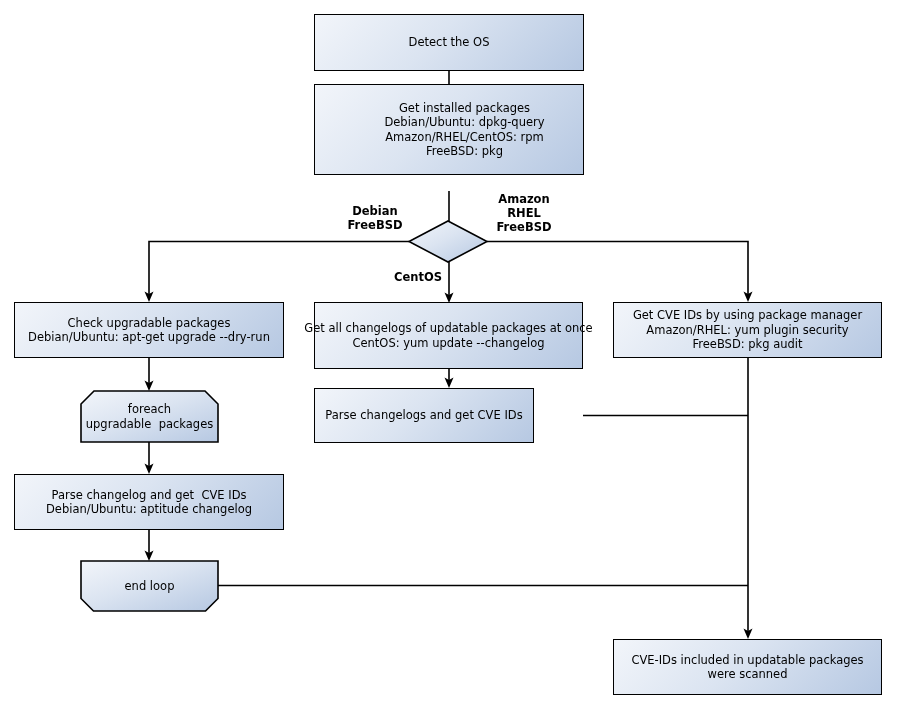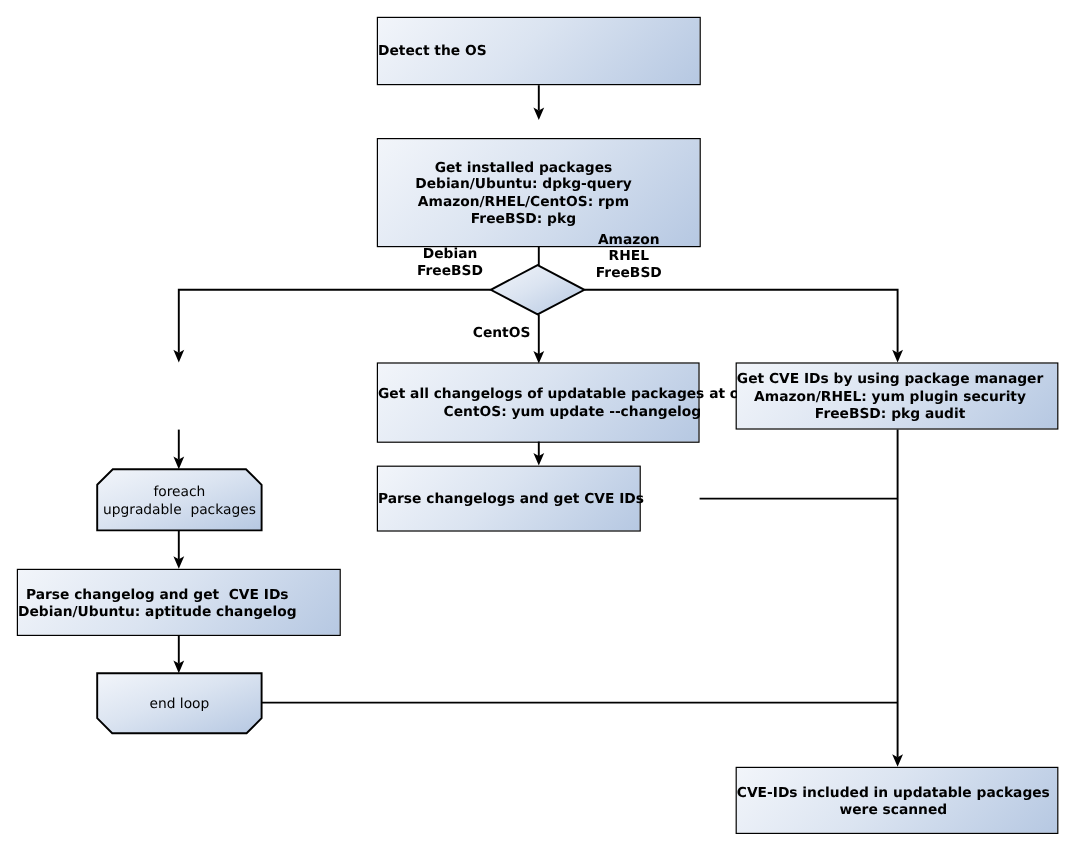--- a/index.html
+++ b/index.html
@@ -18,21 +18,21 @@
     left: 0; top: 0;
     width: 898px; height: 712px;
   }
   .node {
     position: absolute;
     box-sizing: border-box;
     border: 1.6px solid #000000;
     background: linear-gradient(135deg, #f2f5fa 0%, #dbe4f1 45%, #b6c8e2 100%);
     display: flex;
     align-items: center;
-    font-weight: bold;
+    justify-content: center;
   }
   .node span,
   .overlay span {
     display: block;
     white-space: pre;
     text-align: center;
     line-height: 14.5px;
   }
   .overlay {
     position: absolute;
@@ -95,27 +95,31 @@
 
     <polygon points="81,404 94,391 205,391 218,404 218,442 81,442" fill="url(#nodeGrad)" stroke="#000000" stroke-width="1.6"></polygon>
 
     <polygon points="81,561 218,561 218,598.5 205.5,611 93.5,611 81,598.5" fill="url(#nodeGrad)" stroke="#000000" stroke-width="1.6"></polygon>
   </svg>
 
   <div class="node" style="left:314px; top:14px; width:270px; height:57px;">
     <span>Detect the OS</span>
   </div>
 
-  <div class="node" style="left:314px; top:115px; width:270px; height:91px;padding-left:31px;">
+  <div class="node" style="left:314px; top:84px; width:270px; height:91px;padding-left:31px;">
     <span>Get installed packages
 Debian/Ubuntu: dpkg-query
 Amazon/RHEL/CentOS: rpm
 FreeBSD: pkg</span>
   </div>
 
+  <div class="node" style="left:14px; top:302px; width:270px; height:56px;">
+    <span>Check upgradable packages
+Debian/Ubuntu: apt-get upgrade --dry-run</span>
+  </div>
 
   <div class="node" style="left:14px; top:474px; width:270px; height:56px;">
     <span>Parse changelog and get  CVE IDs
 Debian/Ubuntu: aptitude changelog</span>
   </div>
 
   <div class="node" style="left:314px; top:302px; width:269px; height:67px;">
     <span>Get all changelogs of updatable packages at once
 CentOS: yum update --changelog</span>
   </div>

